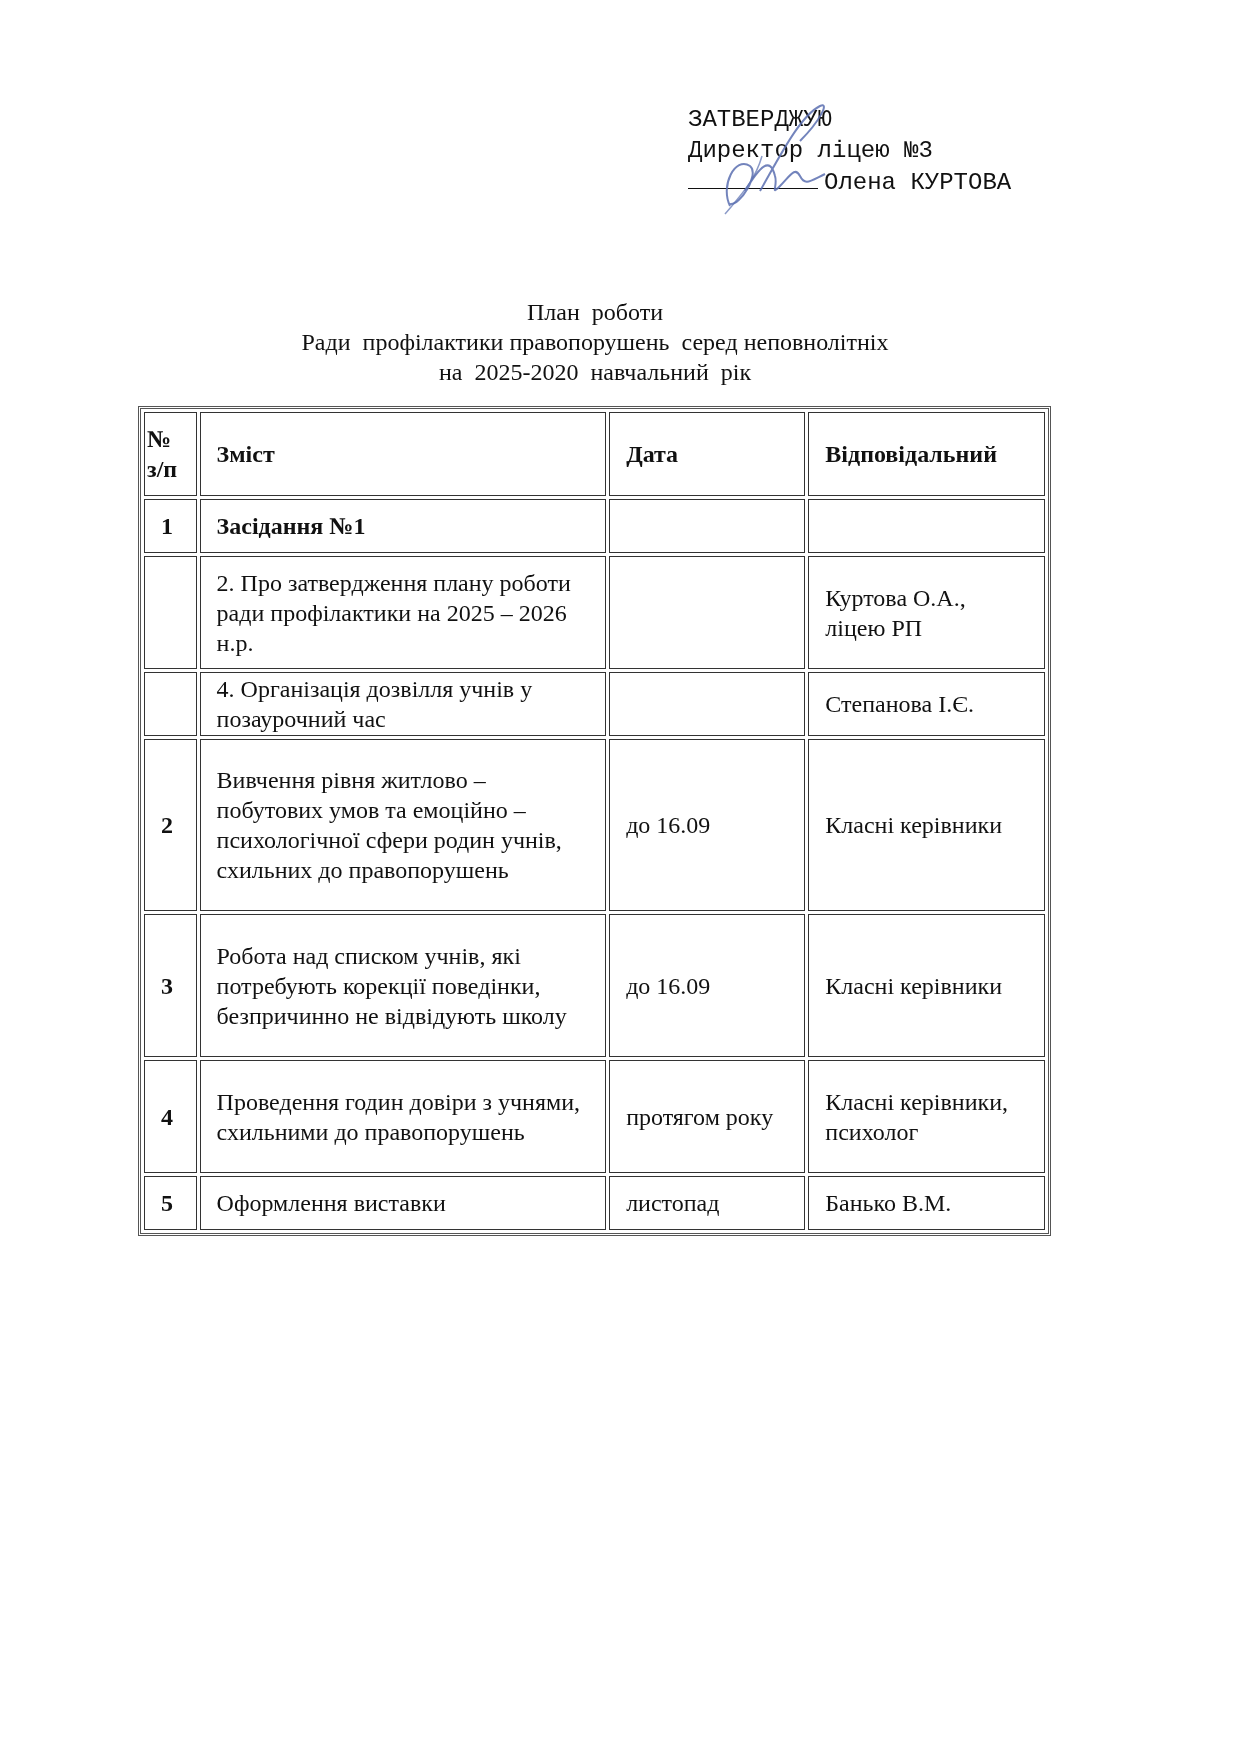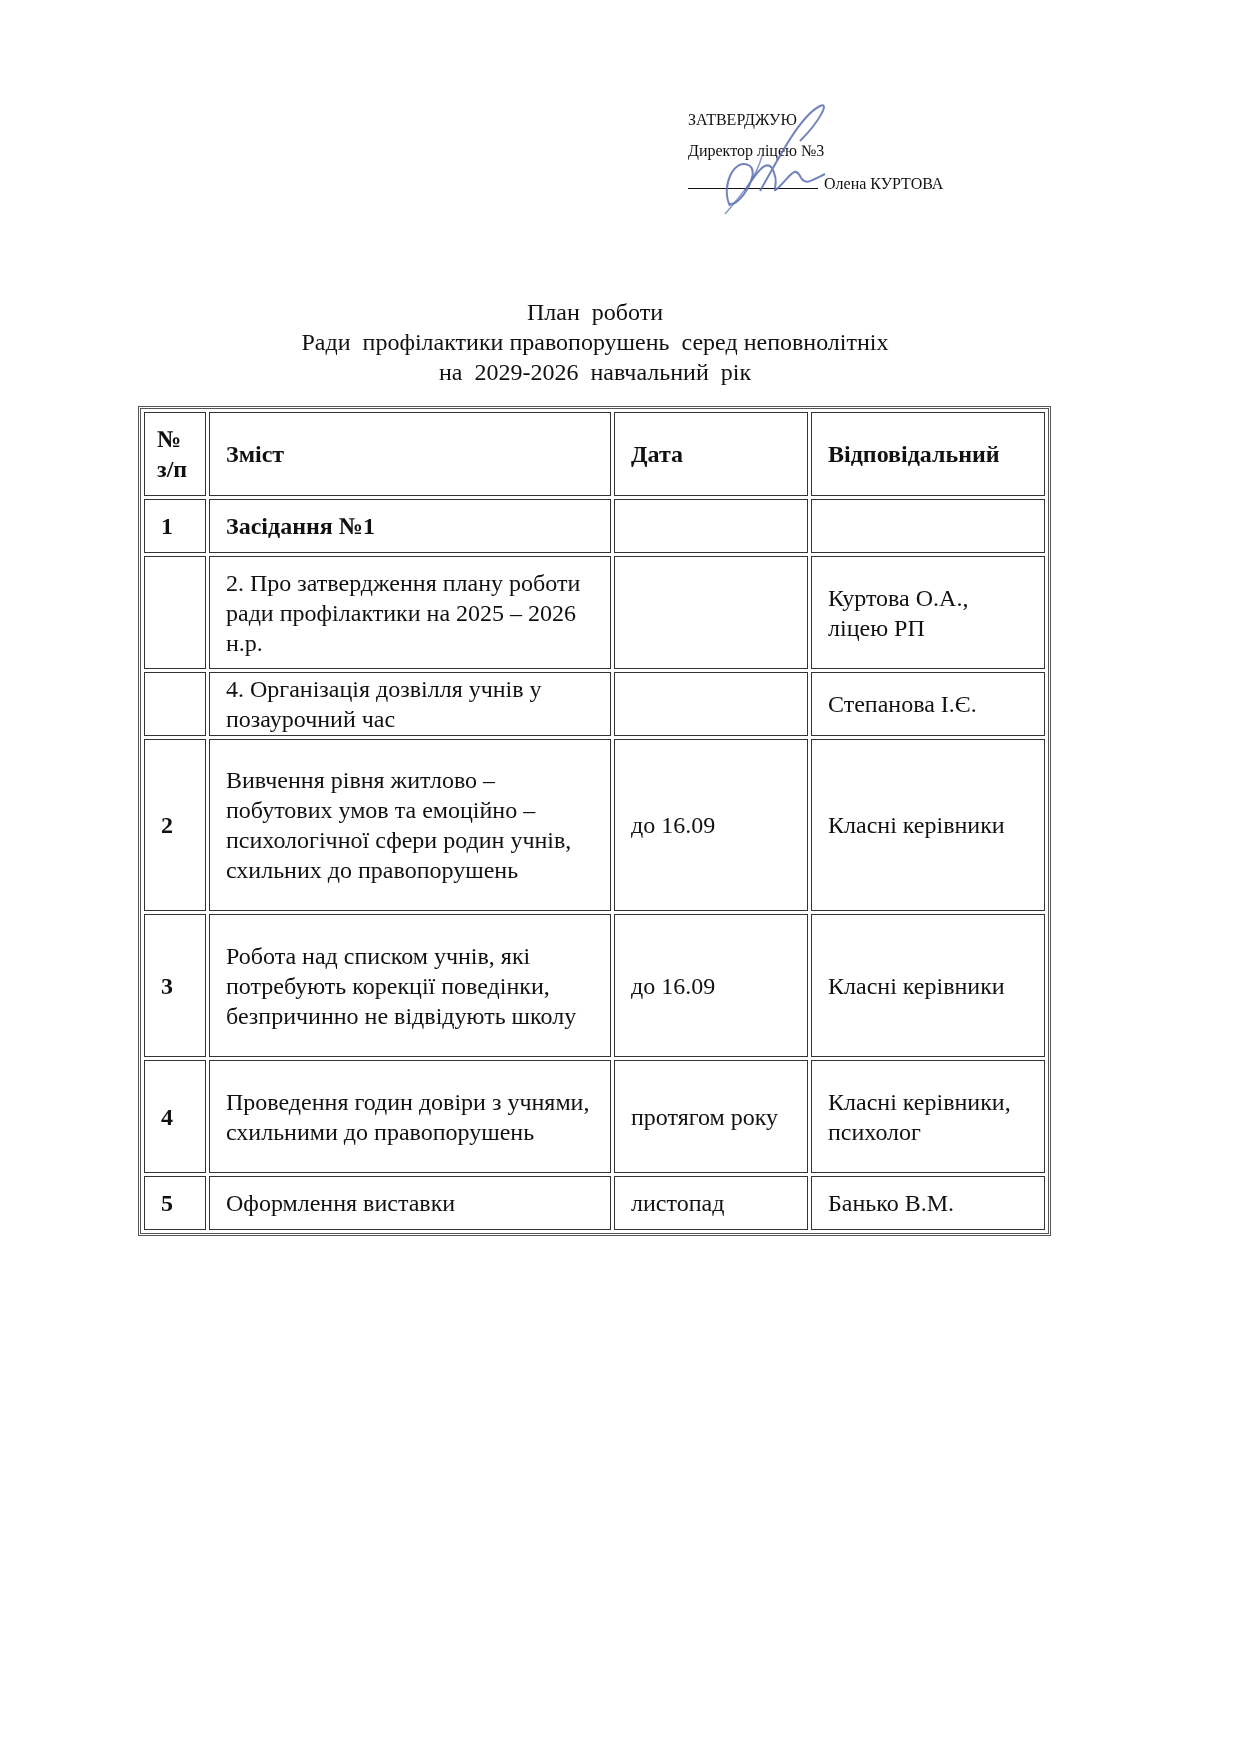--- a/index.html
+++ b/index.html
@@ -2,21 +2,21 @@
 <html><head>
 <meta charset="utf-8">
 <style>
   html, body { margin: 0; padding: 0; background: #ffffff; }
   body {
     width: 1241px; height: 1755px; position: relative; overflow: hidden;
     font-family: "Liberation Serif", "DejaVu Serif", serif; color: #111;
   }
   .approval {
     position: absolute; left: 688px; top: 104px;
-    font-size: 16px; line-height: 31px;
+    font-size: 24px; line-height: 31px; font-family: Liberation Mono, monospace;
   }
   .approval div { white-space: nowrap; }
   .sig-line { display: inline-block; width: 130px; border-bottom: 1.5px solid #111; height: 22px; vertical-align: baseline; margin-right: 6px; }
   .signature {
     position: absolute; left: 700px; top: 96px; width: 140px; height: 130px; pointer-events: none;
   }
   .title-block {
     position: absolute; left: 0; width: 1190px; top: 286px; text-align: center;
     font-size: 24px; line-height: 30px; margin-top: 11px;
   }
@@ -49,27 +49,27 @@
 </div>
 
 <svg class="signature" viewBox="0 0 140 130">
   <path d="M30 110 C 20 90, 35 60, 50 70 C 60 78, 40 110, 30 108 M 45 95 C 60 70, 70 60, 75 80 C 78 90, 70 100, 80 90 C 90 80, 95 70, 100 80 C 105 90, 110 85, 125 78 M 60 95 C 80 60, 100 20, 120 10 C 130 5, 120 25, 100 45" fill="none" stroke="#5a6fb0" stroke-width="2" opacity="0.85"></path>
   <path d="M25 118 C 40 100, 55 85, 62 60" fill="none" stroke="#5a6fb0" stroke-width="1.5" opacity="0.7"></path>
 </svg>
 
 <div class="title-block">
   <div>План  роботи</div>
   <div>Ради  профілактики правопорушень  серед неповнолітніх</div>
-  <div>на  2029-2026  навчальний  рік</div>
+  <div>на  2025-2020  навчальний  рік</div>
 </div>
 
 <table class="plan">
   <thead>
     <tr style="height:84px">
-      <th class="c1" style="padding-left:12px;padding-right:8px">№ з/п</th>
+      <th class="c1" style="padding-left:2px;padding-right:8px">№ з/п</th>
       <th class="c2">Зміст</th>
       <th class="c3">Дата</th>
       <th class="c4">Відповідальний</th>
     </tr>
   </thead>
   <tbody id="plan-body">
       <tr style="height: 54px;">
         <td class="num">1</td>
         <td class="bold">Засідання №1</td>
         <td></td>

